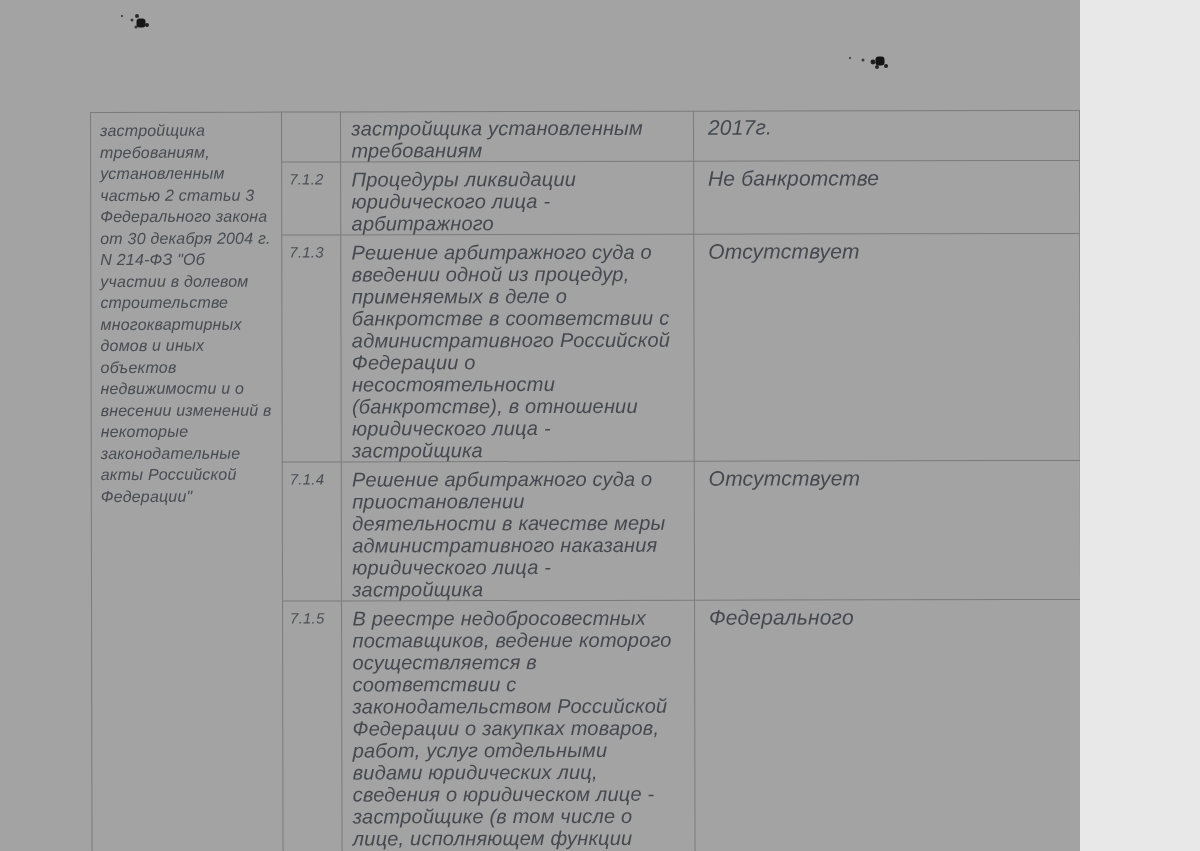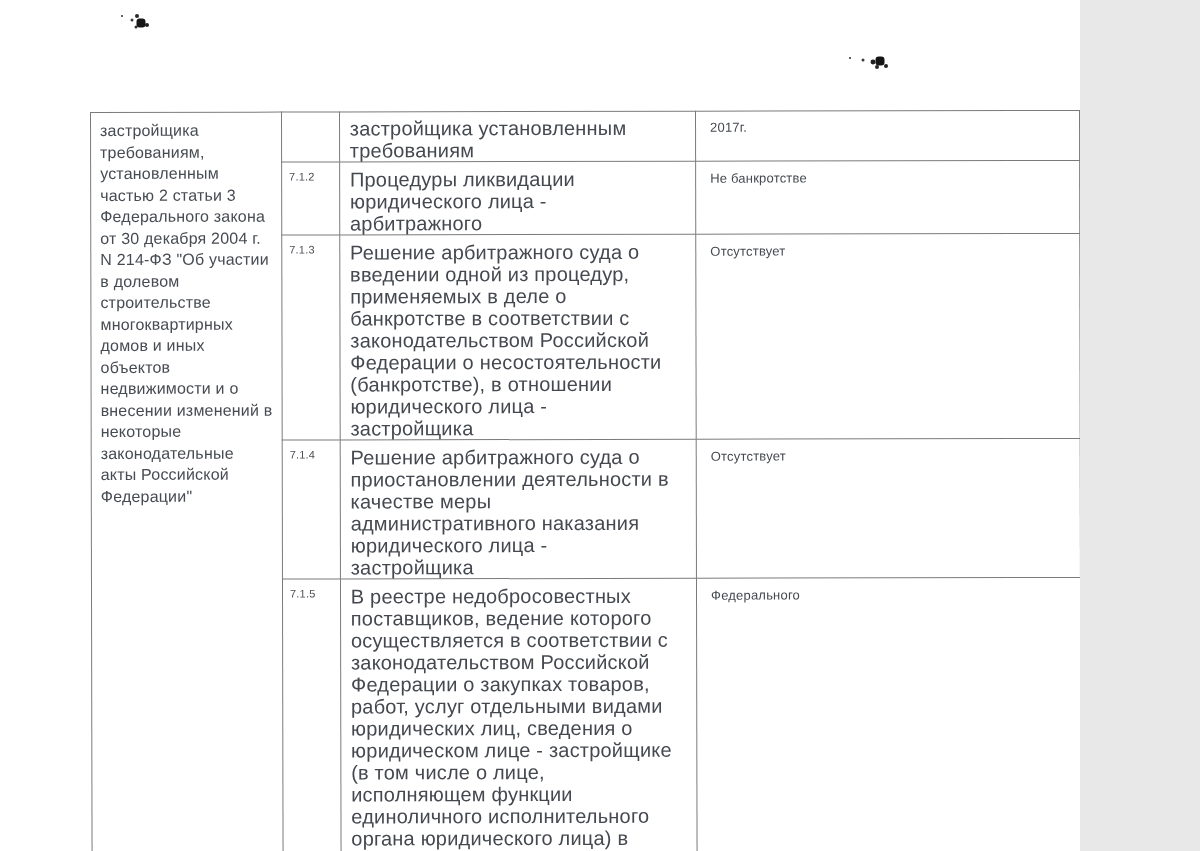--- a/index.html
+++ b/index.html
@@ -4,23 +4,24 @@
 <style>
   html, body { margin: 0; padding: 0; }
   body {
     font-family: "Liberation Sans", "DejaVu Sans", sans-serif;
     background: #e8e8e8;
   }
   .page {
     position: relative;
     width: 1080px;
     height: 851px;
-    background: #ffffff;
+    background: #a3a3a3;
     overflow: hidden;
     color: #45494f;
+    font-style: italic;
   }
 
   
   .smudge {
     position: absolute;
     border-radius: 50%;
     background: #2e2e2e;
   }
   .smudge-tl {
     left: 121px; top: 15px; width: 2px; height: 2px;
@@ -66,35 +67,35 @@
   .c-left {
     width: 188px;
     border-bottom: none !important;
     font-size: 16px;
     line-height: 21.5px;
     padding: 7px 9px 0 9px !important;
     color: #474b52;
   }
   .c-num {
     width: 57px;
-    font-size: 11px;
+    font-size: 15px;
     padding: 8px 2px 0 7px !important;
     color: #4a4e54;
     margin-left: 8px;
   }
   .c-req {
     width: 380px;
     font-size: 20px;
     line-height: 22px;
     padding: 6px 22px 0 10px !important;
     color: #45494f;
   }
   .c-val {
     width: 470px;
-    font-size: 13px;
+    font-size: 21px;
     line-height: 22px;
     padding: 6px 10px 0 14px !important;
     color: #45494f;
   }
   .r1 .c-req, .r1 .c-val { padding-top: 5px !important; }
 </style>
 </head>
 <body>
 
 <div class="page">
@@ -116,21 +117,21 @@
       <td class="c-req">застройщика установленным требованиям</td>
       <td class="c-val">2017г.</td>
     </tr>
     <tr class="r2">
       <td class="c-num">7.1.2</td>
       <td class="c-req">Процедуры ликвидации юридического лица - арбитражного</td>
       <td class="c-val">Не банкротстве</td>
     </tr>
     <tr class="r3">
       <td class="c-num">7.1.3</td>
-      <td class="c-req">Решение арбитражного суда о введении одной из процедур, применяемых в деле о банкротстве в соответствии с законодательством Российской Федерации о несостоятельности (банкротстве), в отношении юридического лица - застройщика</td>
+      <td class="c-req">Решение арбитражного суда о введении одной из процедур, применяемых в деле о банкротстве в соответствии с административного Российской Федерации о несостоятельности (банкротстве), в отношении юридического лица - застройщика</td>
       <td class="c-val">Отсутствует</td>
     </tr>
     <tr class="r4">
       <td class="c-num">7.1.4</td>
       <td class="c-req">Решение арбитражного суда о приостановлении деятельности в качестве меры административного наказания юридического лица - застройщика</td>
       <td class="c-val">Отсутствует</td>
     </tr>
     <tr class="r5">
       <td class="c-num">7.1.5</td>
       <td class="c-req">В реестре недобросовестных поставщиков, ведение которого осуществляется в соответствии с законодательством Российской Федерации о закупках товаров, работ, услуг отдельными видами юридических лиц, сведения о юридическом лице - застройщике (в том числе о лице, исполняющем функции единоличного исполнительного органа юридического лица) в части исполнения им обязательств, предусмотренных контрактами или договорами, предметом которых является выполнение работ, оказание услуг в сфере строительства, реконструкции и капитального ремонта объектов капитального строительства или организации таких строительства, реконструкции и капитального ремонта либо приобретение у</td>

